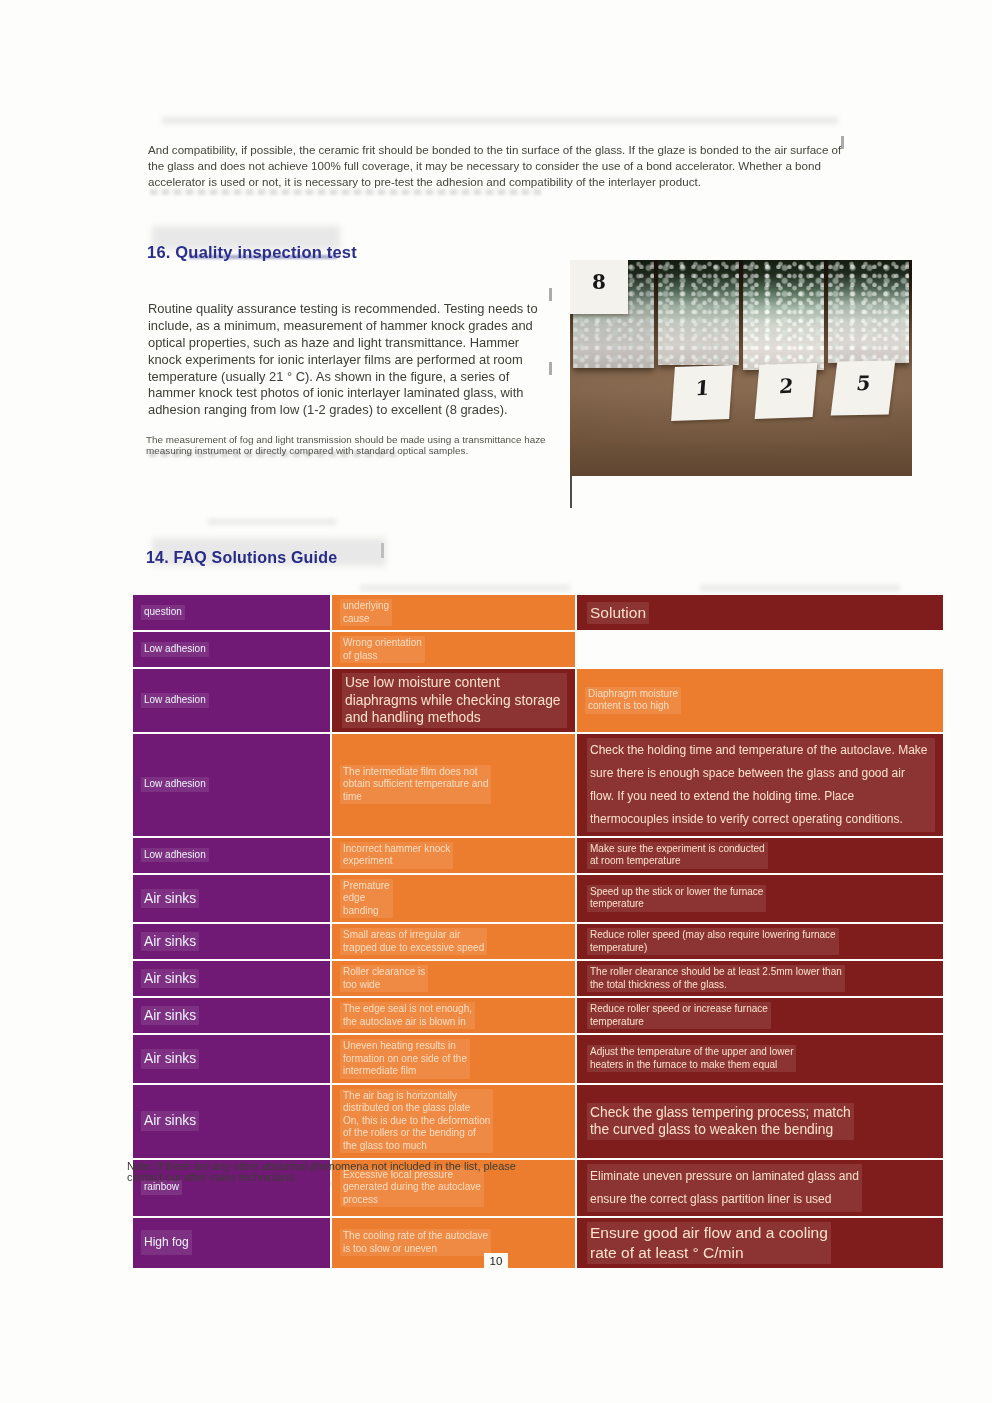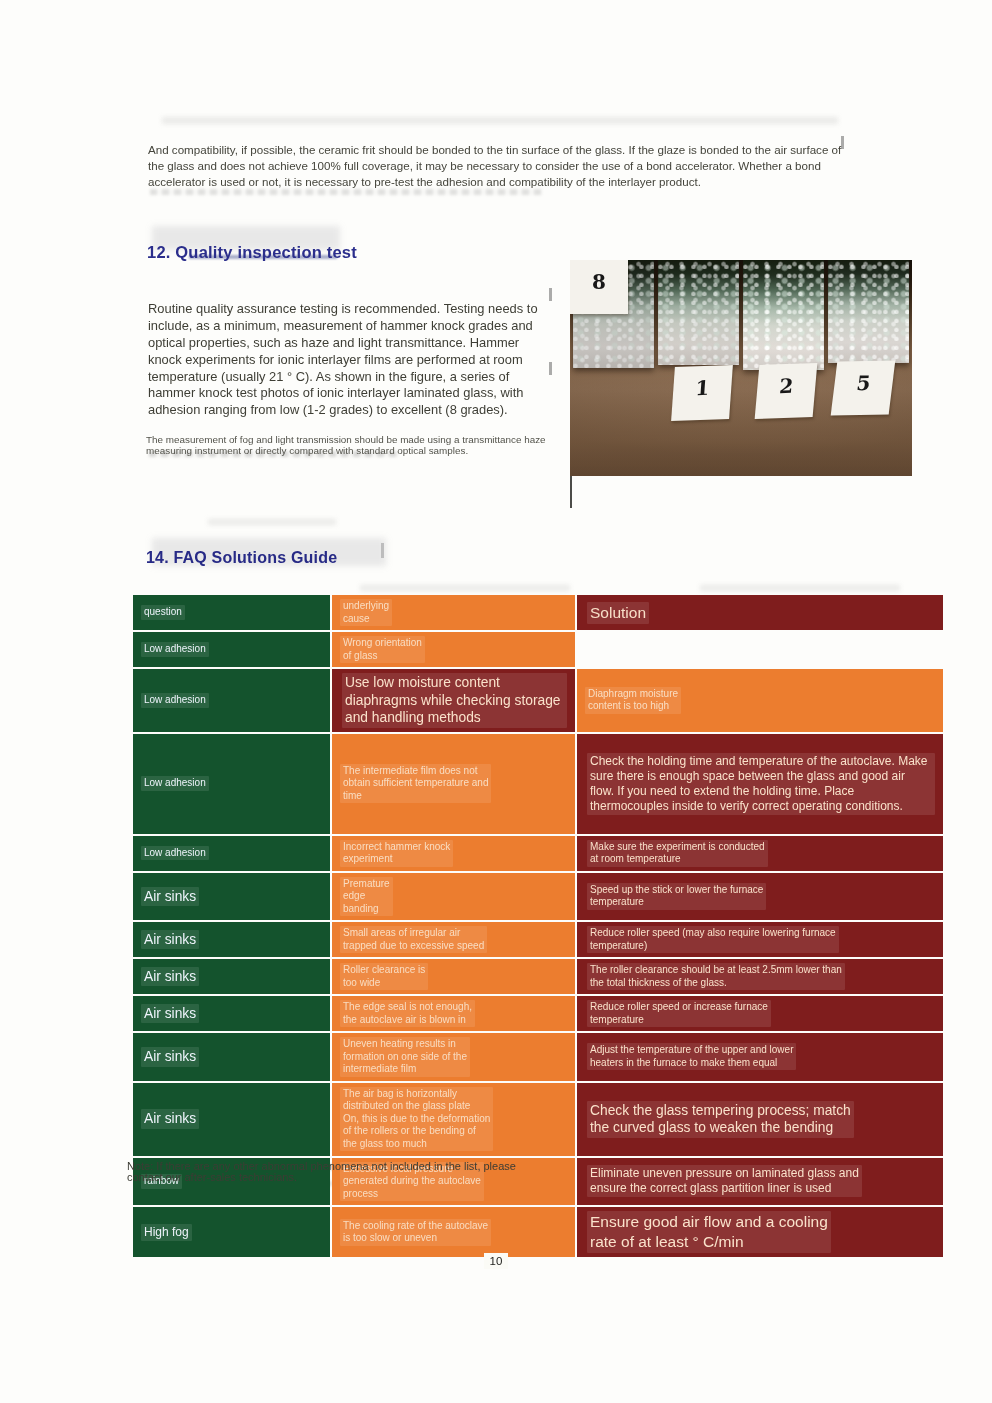--- a/index.html
+++ b/index.html
@@ -60,26 +60,26 @@
   .label-card:nth-of-type(1){left:22px;top:107px;transform:rotate(-3deg) skewX(-6deg);}
   .label-card:nth-of-type(2){left:103px;top:106px;transform:rotate(-2deg) skewX(-6deg);}
   .label-card:nth-of-type(3){left:187px;top:104px;transform:rotate(-2deg) skewX(-7deg);}
   .label-card:nth-of-type(4){left:264px;top:101px;transform:rotate(-1deg) skewX(-8deg);}
   .photo-tail{position:absolute;left:570px;top:476px;width:1.5px;height:32px;background:#4c4c48;}
 
   
   .faq{position:absolute;left:133px;top:595px;width:808px;}
   .t-row{display:grid;grid-template-columns:197px 243px 366px;gap:2px;margin-bottom:2px;}
   .cell{box-sizing:border-box;display:flex;align-items:center;padding:4px 8px;}
-  .cell.q{background:#14532d;color:#eef4fb;}
+  .cell.q{background:#701a75;color:#eef4fb;}
   .cell.cause{background:#ec7d2f;color:#f9ddc2;}
   .cell.sol{background:#7f1d1d;color:#fae2cb;padding-left:10px;}
   .patch{white-space:pre-line;background:rgba(255,255,255,.10);padding:1px 3px;border-radius:1px;}
   .sz-s{font-size:10px;line-height:12.5px;}
-  .sz-m{font-size:12px;line-height:15px;}
+  .sz-m{font-size:12px;line-height:23px;}
   .sz-l{font-size:13.8px;line-height:17.5px;}
   .sz-xl{font-size:15.5px;line-height:20px;}
   .t-head{min-height:28px;}
   .t-head .sol{color:#f8dfc8;}
   .t-body .t-row:nth-child(1) .cell{min-height:22px;}
   .t-body .t-row:nth-child(2) .cell{min-height:50px;}
   .t-body .t-row:nth-child(3) .cell{min-height:100px;}
   .t-body .t-row:nth-child(4) .cell{min-height:22px;}
   .t-body .t-row:nth-child(5) .cell{min-height:32px;}
   .t-body .t-row:nth-child(6) .cell{min-height:29px;}
@@ -104,21 +104,21 @@
   <div class="blur-strip" style="left:196px;top:1164px;width:344px;height:6px;opacity:.55;"></div>
   <div class="blur-strip" style="left:205px;top:1181px;width:332px;height:5px;opacity:.4;"></div>
   <div class="change-bar" style="left:841px;top:136px;height:13px;"></div>
   <div class="change-bar" style="left:549px;top:288px;height:13px;"></div>
   <div class="change-bar" style="left:549px;top:362px;height:13px;"></div>
   <div class="change-bar" style="left:381px;top:543px;height:15px;opacity:.5;"></div>
 
   <p class="intro">And compatibility, if possible, the ceramic frit should be bonded to the tin surface of the glass. If the glaze is bonded to the air surface of the glass and does not achieve 100% full coverage, it may be necessary to consider the use of a bond accelerator. Whether a bond accelerator is used or not, it is necessary to pre-test the adhesion and compatibility of the interlayer product.</p>
 
   <div class="heading-shadow sh13"></div>
-  <h2 class="h13">12. Quality inspection test</h2>
+  <h2 class="h13">16. Quality inspection test</h2>
   <div class="h13-underline"></div>
   <p class="body13">Routine quality assurance testing is recommended. Testing needs to include, as a minimum, measurement of hammer knock grades and optical properties, such as haze and light transmittance. Hammer knock experiments for ionic interlayer films are performed at room temperature (usually 21 ° C). As shown in the figure, a series of hammer knock test photos of ionic interlayer laminated glass, with adhesion ranging from low (1-2 grades) to excellent (8 grades).</p>
   <p class="note13">The measurement of fog and light transmission should be made using a transmittance haze measuring instrument or directly compared with standard optical samples.</p>
 
   <div class="photo">
     <div class="glass-row">
       <div class="glass-panel"></div>
       <div class="glass-panel"></div>
       <div class="glass-panel"></div>
       <div class="glass-panel"></div>

